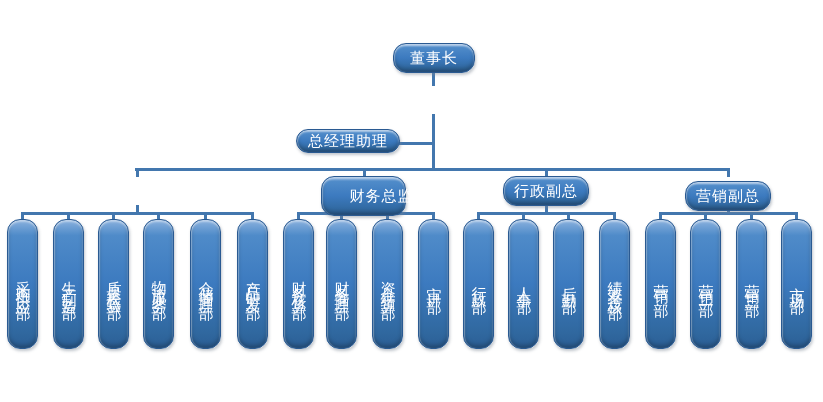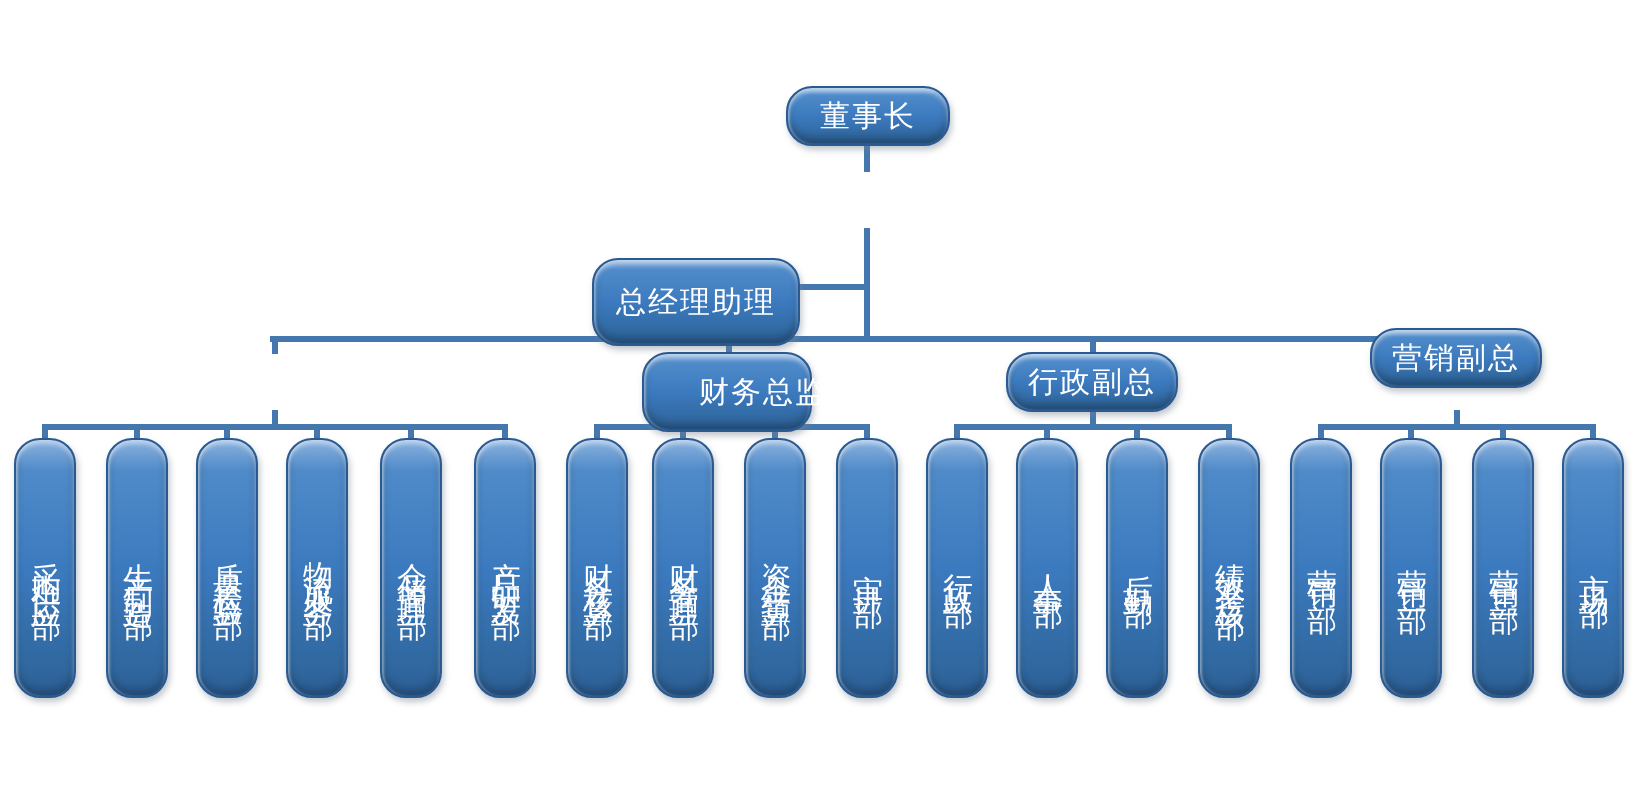--- a/index.html
+++ b/index.html
@@ -85,31 +85,31 @@
   <div class="line" style="left:613px;top:212px;width:3px;height:9px;"></div>
 
   <div class="line" style="left:659px;top:212px;width:3px;height:9px;"></div>
   <div class="line" style="left:704px;top:212px;width:3px;height:9px;"></div>
   <div class="line" style="left:750px;top:212px;width:3px;height:9px;"></div>
   <div class="line" style="left:795px;top:212px;width:3px;height:9px;"></div>
 
   <div class="box hbox" style="left:393px;top:43px;width:82px;height:30px;">
     <span>董事长</span>
   </div>
-  <div class="box hbox" style="left:296px;top:129px;width:104px;height:44px;">
+  <div class="box hbox" style="left:296px;top:129px;width:104px;height:24px;">
     <span>总经理助理</span>
   </div>
 
   <div class="box hbox" style="left:321px;top:176px;width:85px;height:40px;padding-left:36px;">
     <span>财务总监</span>
   </div>
   <div class="box hbox" style="left:503px;top:176px;width:86px;height:30px;">
     <span>行政副总</span>
   </div>
-  <div class="box hbox" style="left:685px;top:164px;width:86px;height:30px;">
+  <div class="box hbox" style="left:685px;top:181px;width:86px;height:30px;">
     <span>营销副总</span>
   </div>
 
   <div class="box vbox" style="left:7px;top:219px;width:31px;height:130px;">
     <span>采购供应部</span>
   </div>
   <div class="box vbox" style="left:53px;top:219px;width:31px;height:130px;">
     <span>生产制造部</span>
   </div>
   <div class="box vbox" style="left:98px;top:219px;width:31px;height:130px;">

